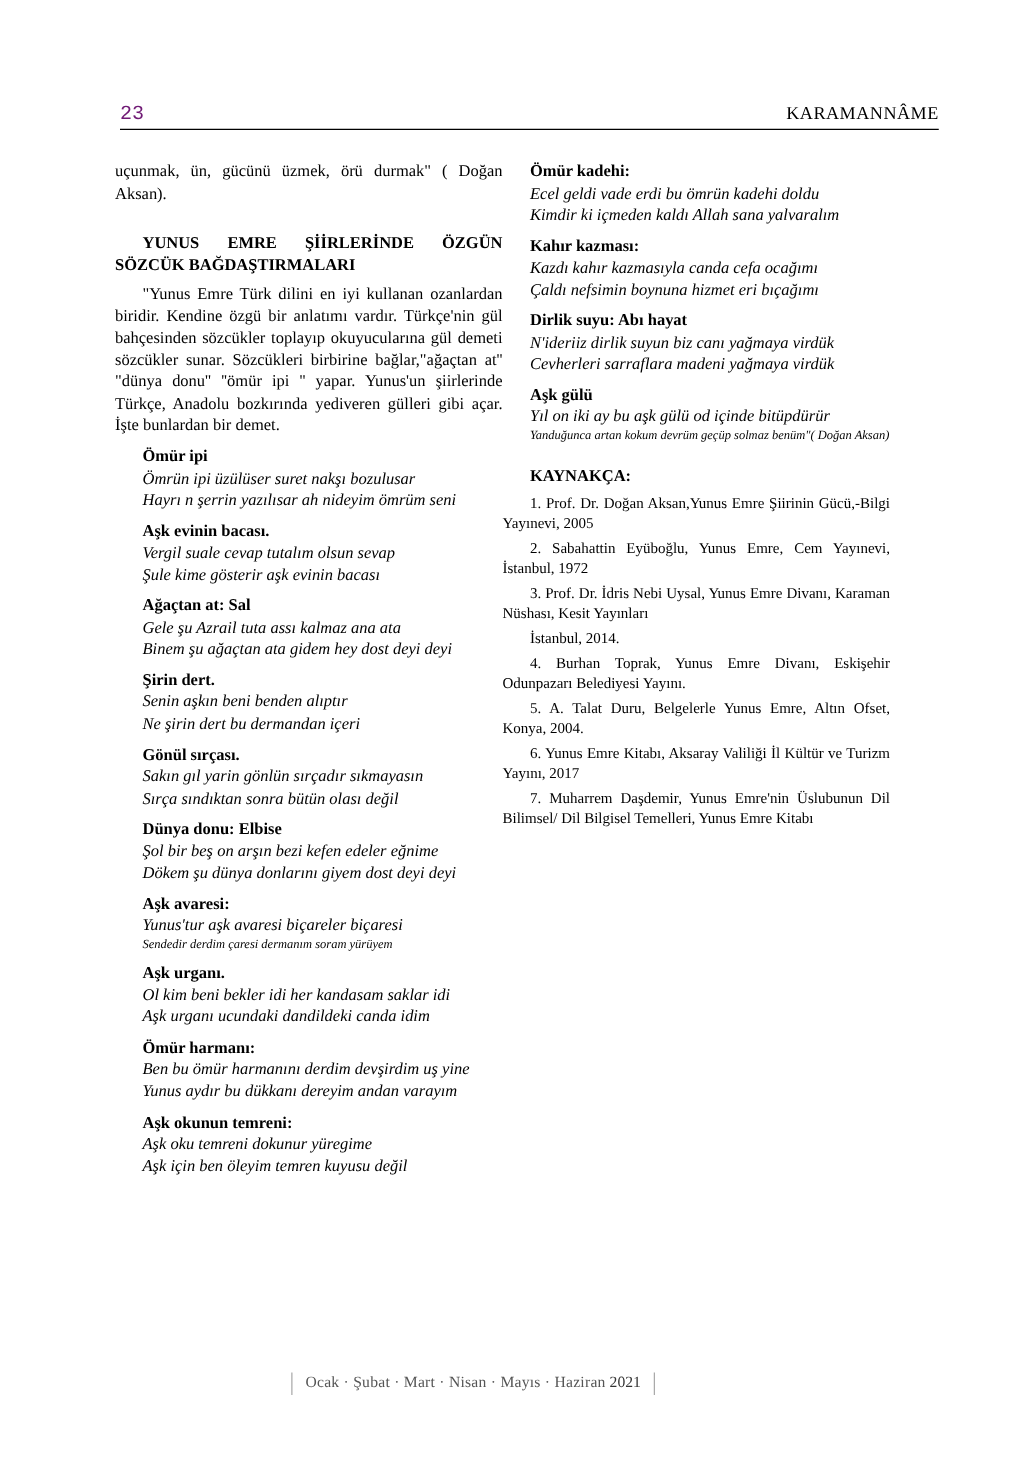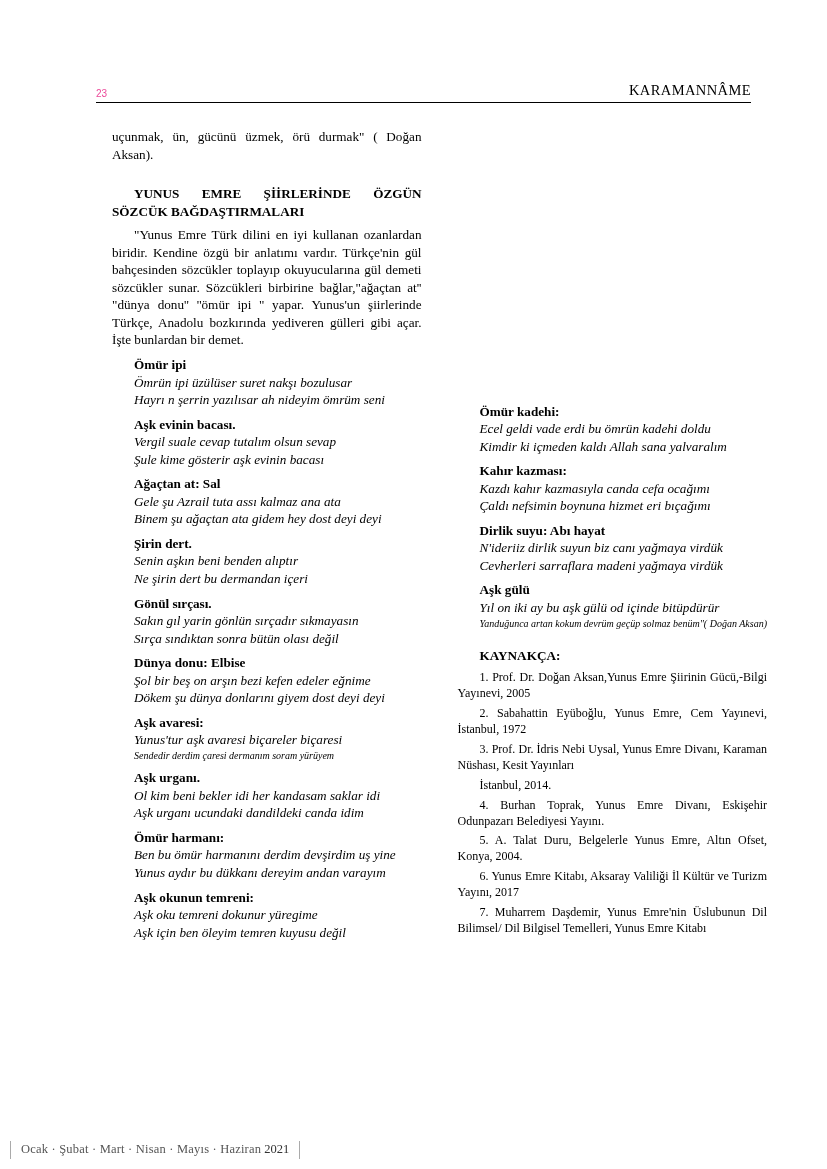--- a/index.html
+++ b/index.html
@@ -26,37 +26,35 @@
     left: 96px;
     top: 82px;
     width: 655px;
     display: flex;
     justify-content: space-between;
     align-items: flex-end;
     border-bottom: 1.2px solid #000;
     padding-bottom: 3px;
   }
   .page-number {
-    color: #ec4899;
-    font-size: 10px;
-    font-family: Liberation Sans, sans-serif;
+    color: #701a75;
+    font-size: 16px;
+    font-family: Liberation Mono, monospace;
   }
   .header-title {
     font-size: 14.5px;
     letter-spacing: 0.4px;
     font-family: "Liberation Serif", serif;
   }
   .columns {
     position: absolute;
-    left: 112px;
+    left: 92px;
     top: 128px;
     width: 655px;
     display: flex;
-    gap: 36px;
-    align-items: flex-end;
   }
   .col {
     width: 310px;
   }
   p {
     margin: 0;
     font-size: 13.2px;
     line-height: 1.33;
     text-align: justify;
   }
@@ -106,22 +104,23 @@
   .ref {
     font-size: 12px;
     line-height: 1.33;
     text-align: justify;
     text-indent: 22px;
     margin-bottom: 4px;
   }
   .footer {
     position: absolute;
     left: 0;
-    top: 1141px;
+    top: 1098px;
     width: 757px;
+    text-align: center;
     font-size: 12.5px;
     color: #555;
   }
   .footer .rule {
     display: inline-block;
     width: 1px;
     height: 18px;
     background: #aaa;
     vertical-align: middle;
     margin: 0 10px;

